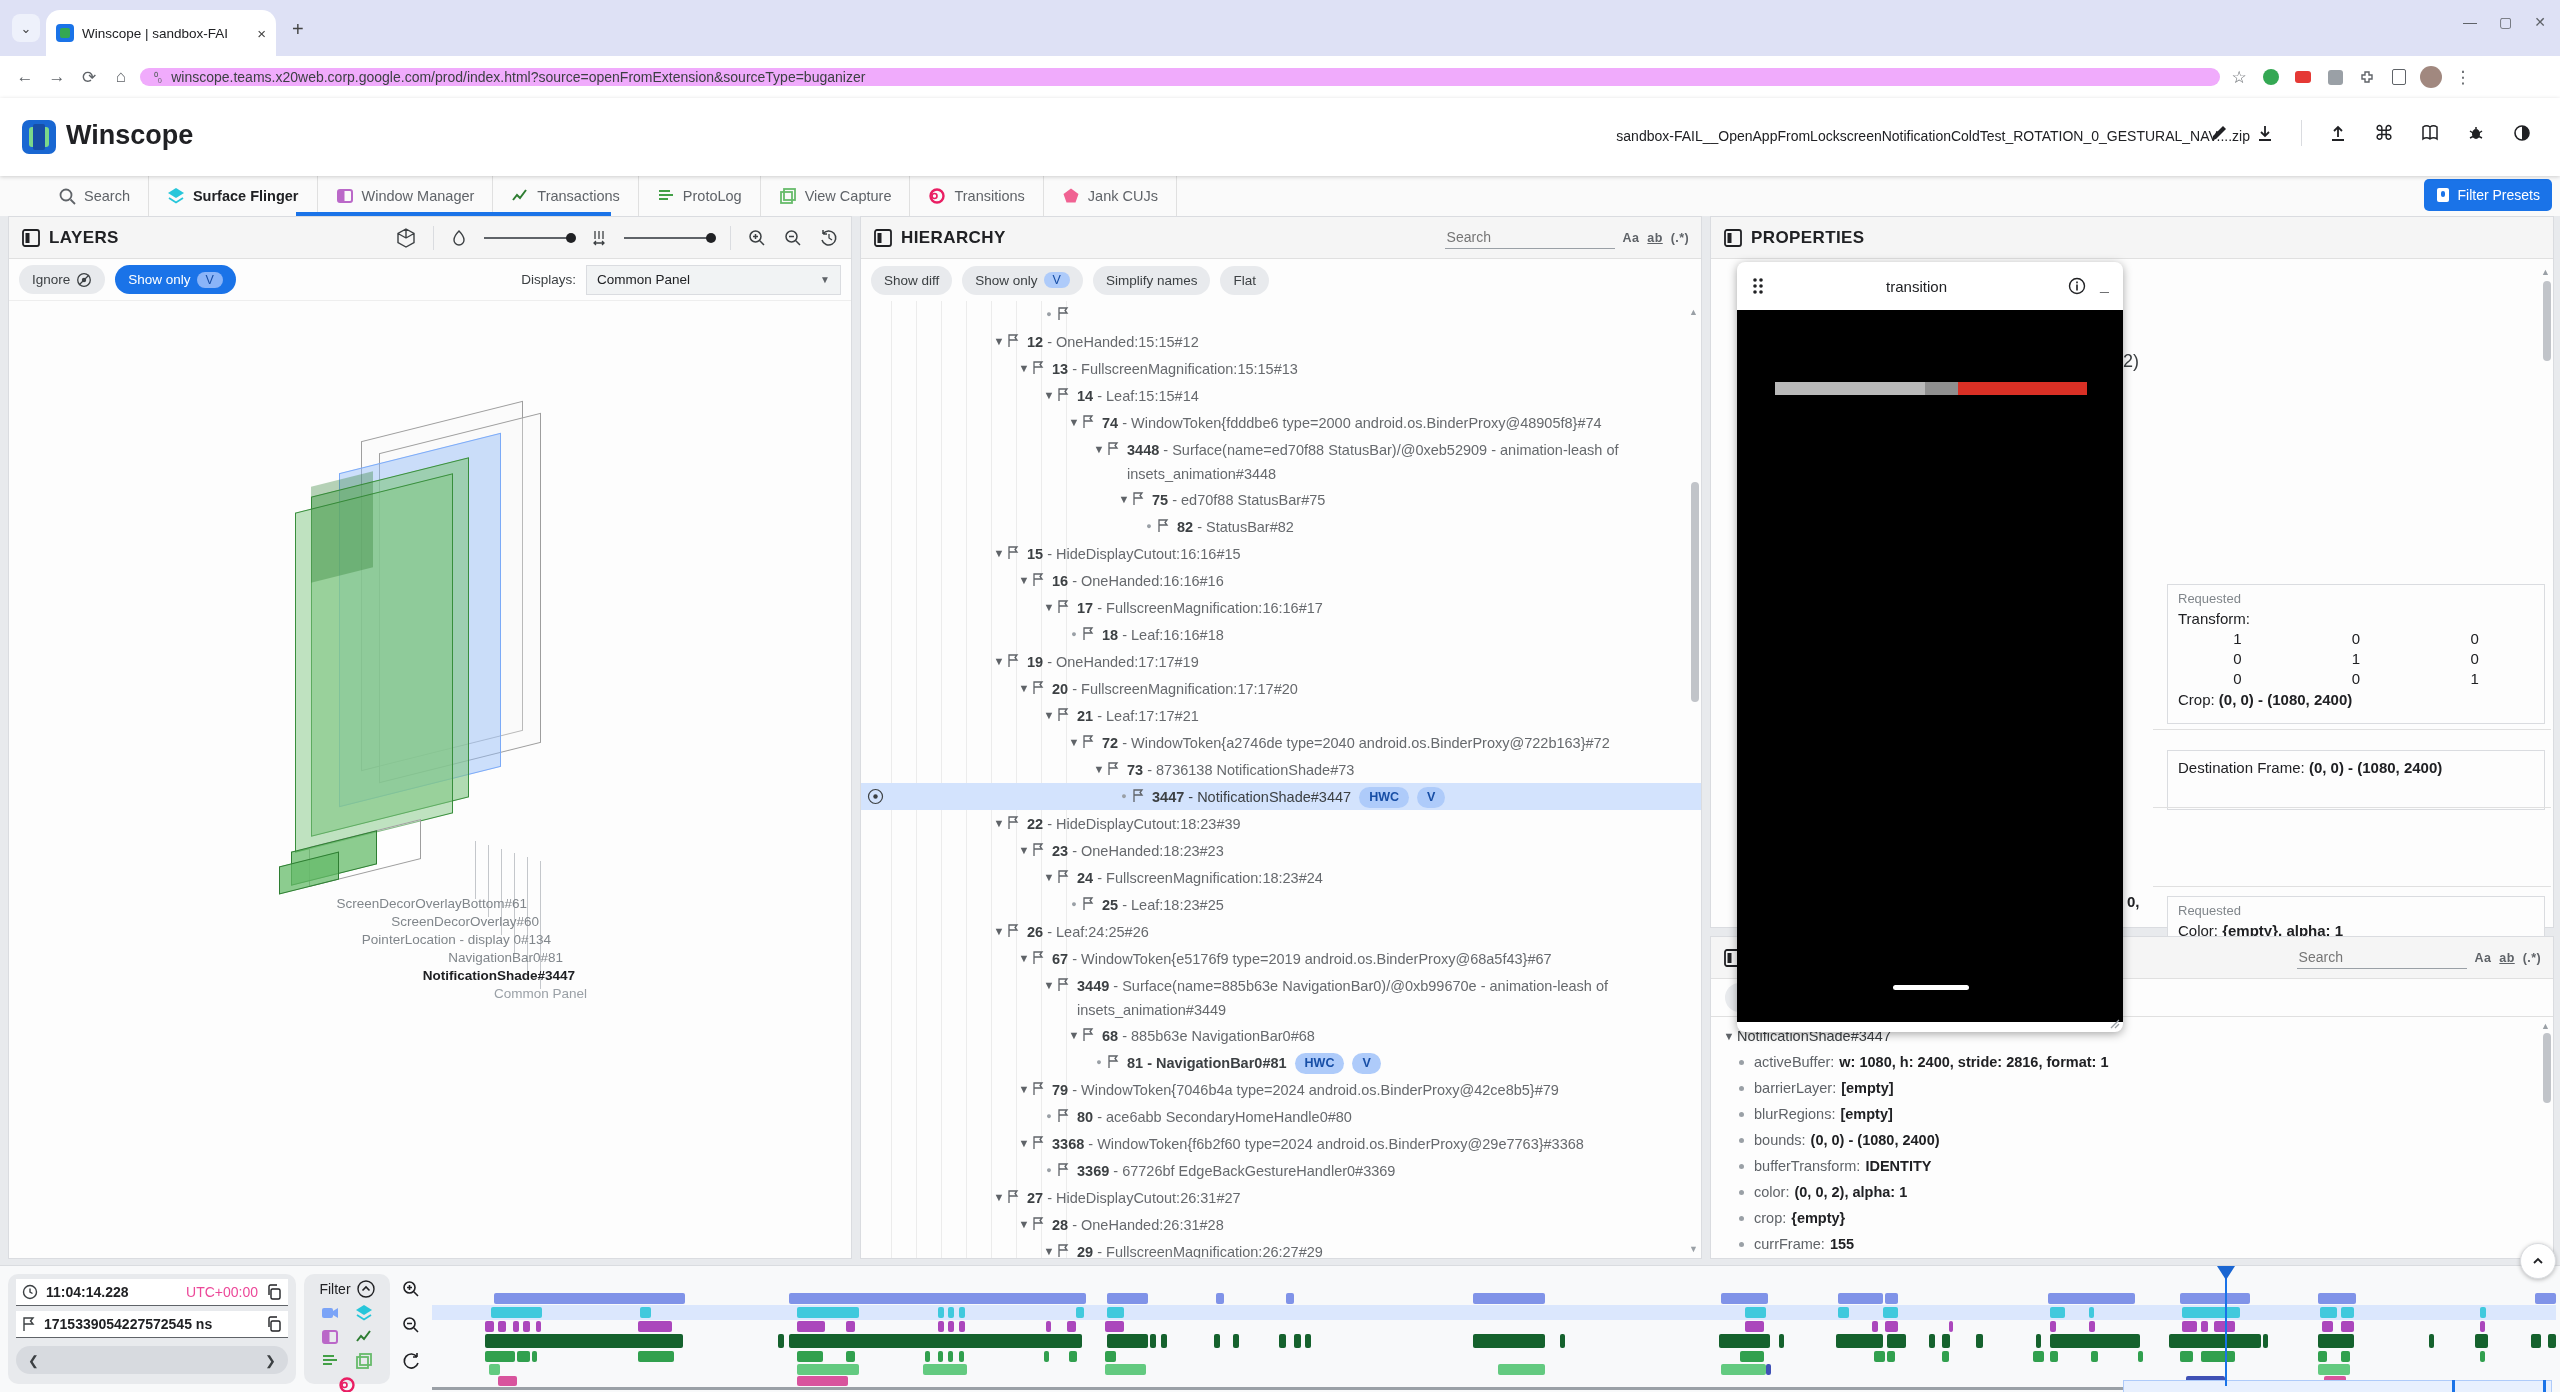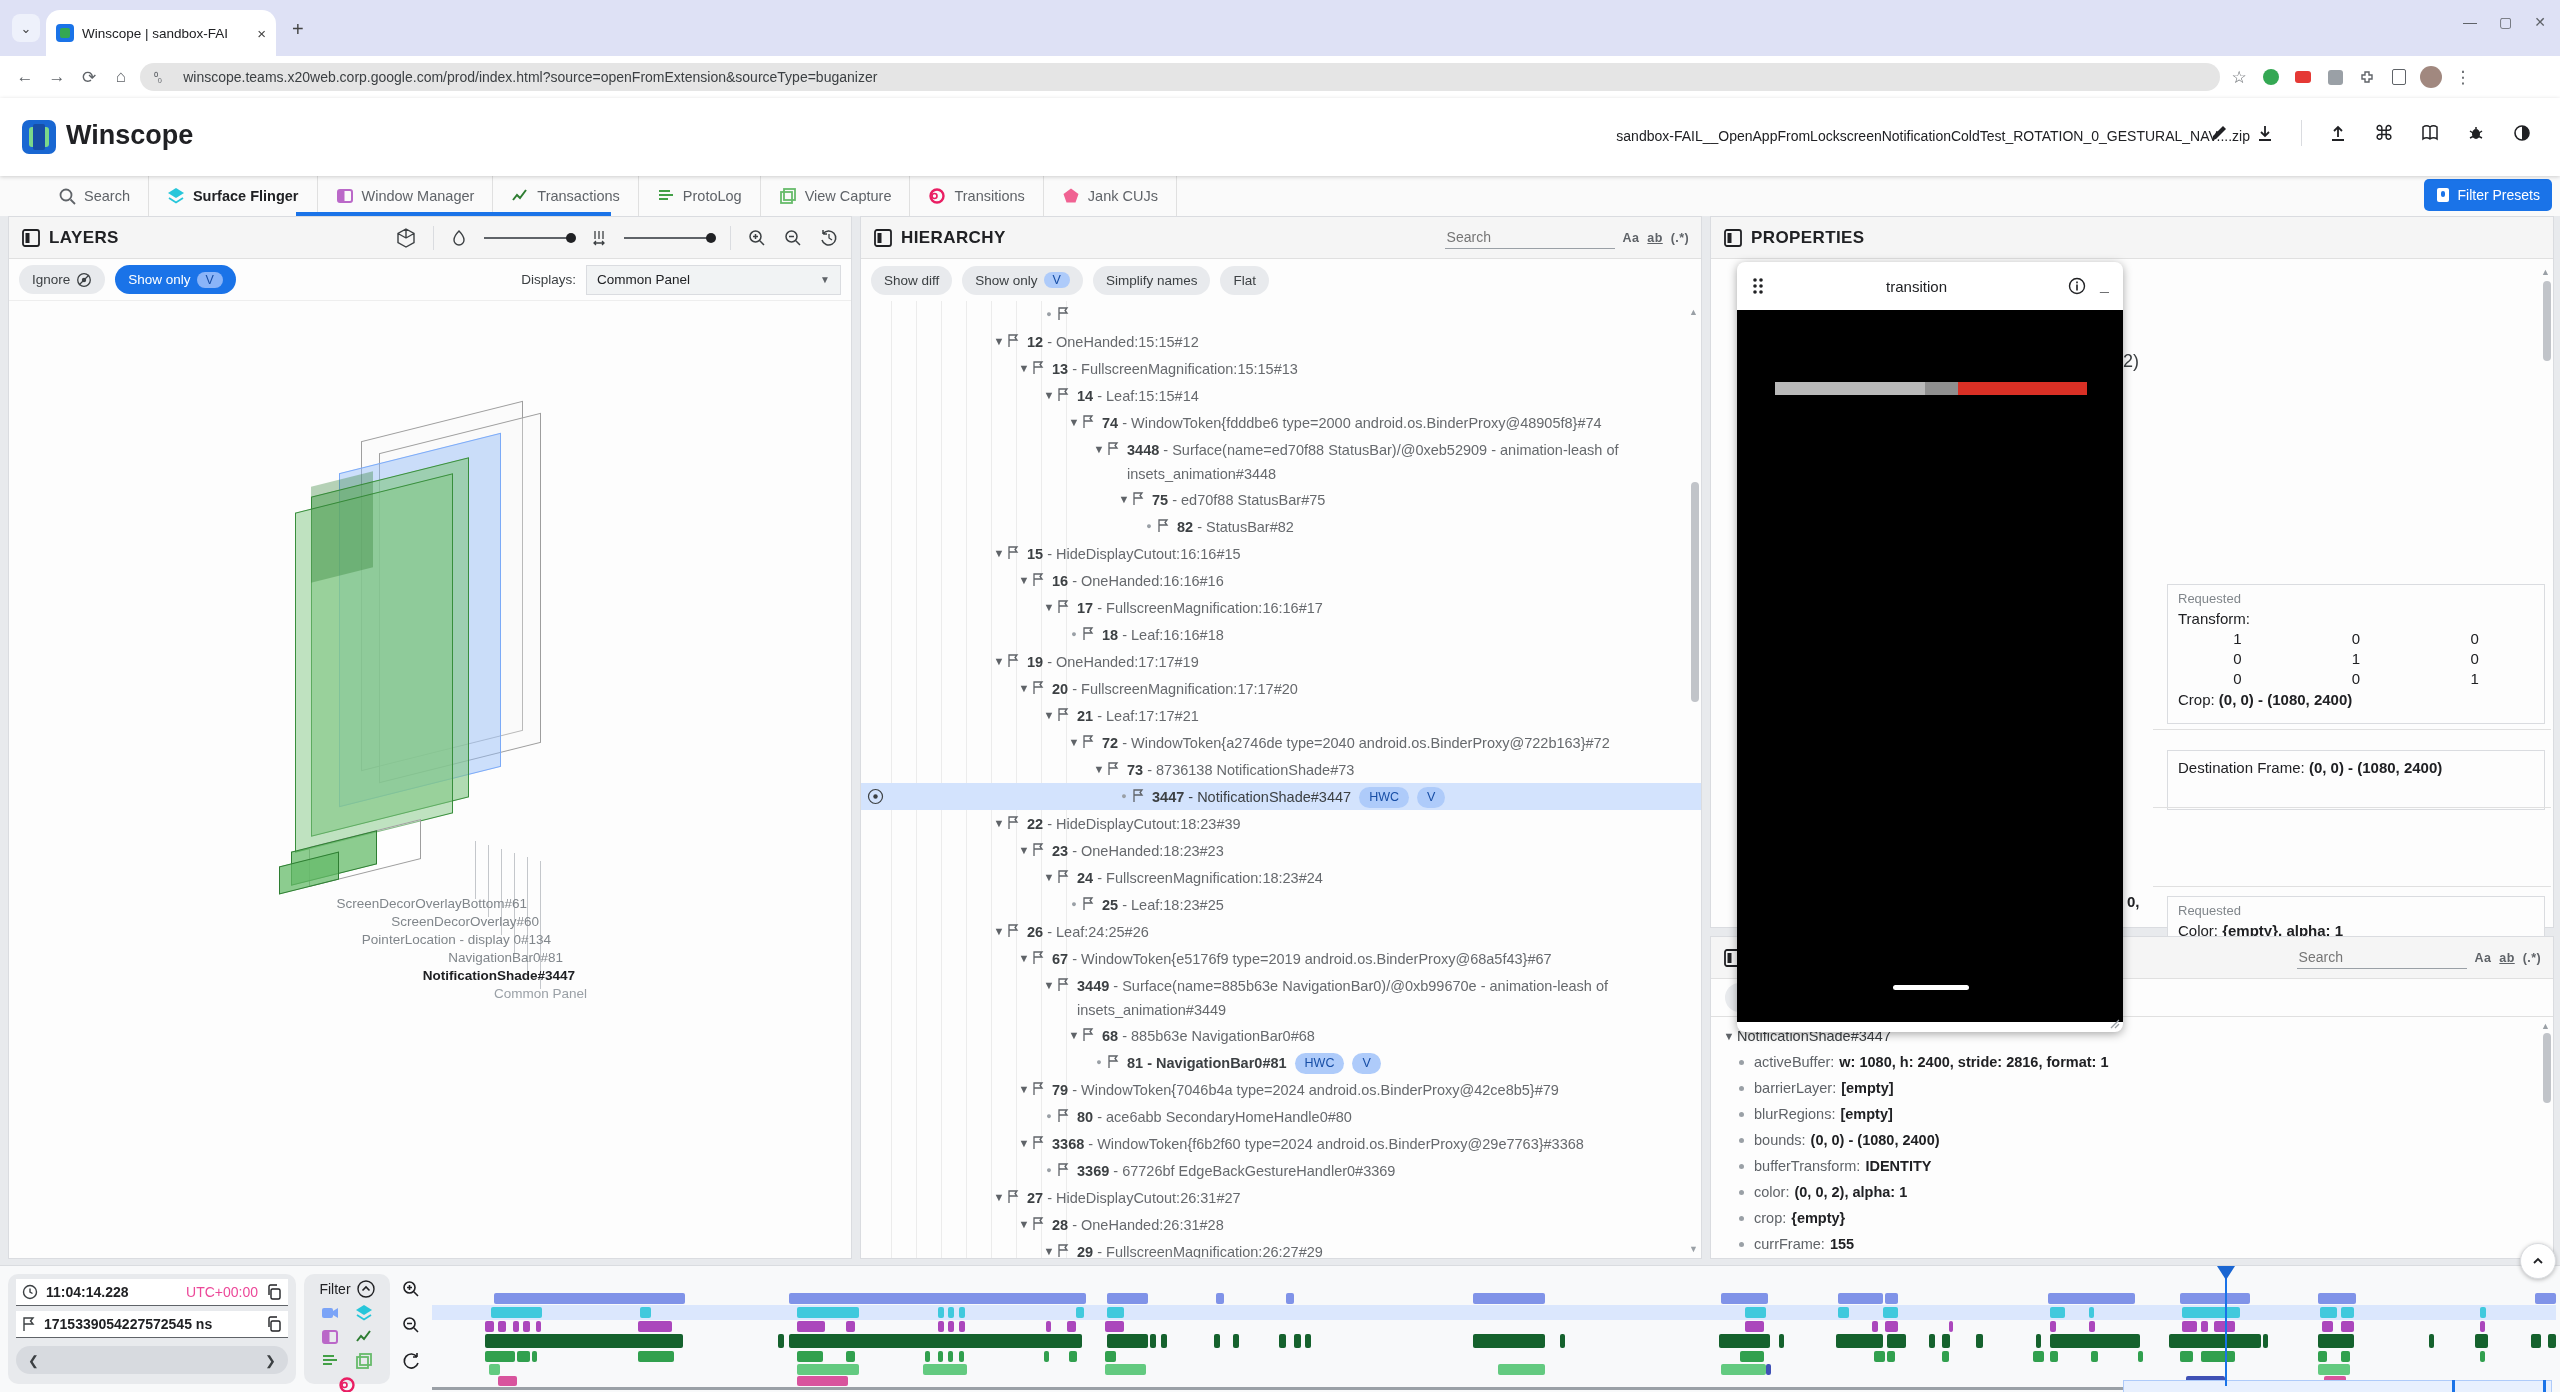--- a/index.html
+++ b/index.html
@@ -6,22 +6,22 @@
   html,body{width:2560px;height:1392px;overflow:hidden;background:#e8eaed;
     font-family:"Liberation Sans",sans-serif;color:#202124}
   .abs{position:absolute}
   svg{display:block}
   
   #tabstrip{position:absolute;left:0;top:0;width:2560px;height:56px;background:#dee1f5}
   #tab{position:absolute;left:46px;top:10px;width:230px;height:46px;background:#fff;
      border-radius:14px 14px 0 0;display:flex;align-items:center;padding:0 10px;gap:8px}
   #toolbar{position:absolute;left:0;top:56px;width:2560px;height:42px;background:#fff;
      display:flex;align-items:center;gap:6px;padding:0 12px}
-  #urlpill{height:28px;flex:0 0 2080px;background:#e5e5e5;border-radius:15px;
-     display:flex;align-items:center;gap:22px;padding:0 14px;font-size:14px;color:#3c4043}
+  #urlpill{height:18px;flex:0 0 2080px;background:#f0abfc;border-radius:15px;
+     display:flex;align-items:center;gap:10px;padding:0 14px;font-size:14px;color:#3c4043}
   .tbico{width:26px;height:26px;display:flex;align-items:center;justify-content:center;
      color:#5f6368;font-size:17px}
   
   #apphdr{position:absolute;left:0;top:98px;width:2560px;height:78px;background:#fff;
      box-shadow:0 1px 4px rgba(0,0,0,.18);z-index:3}
   #navstrip{position:absolute;left:0;top:176px;width:2560px;height:40px;background:#fafafa;z-index:2}
   .navtab{display:flex;align-items:center;gap:8px;font-size:14.5px;color:#5f6368;
      padding:0 18px;height:40px;border-right:1px solid #e0e0e0;white-space:nowrap}
   .navtab.first{border-left:none}
   .navtab.active{color:#202124;font-weight:700}
@@ -38,21 +38,21 @@
   .mtog{font-size:12.5px;color:#5f6368;margin-left:8px}
   
   #tree{position:absolute;left:0;top:84px;right:0;bottom:0;overflow:hidden;font-size:14.5px}
   .trow{display:flex;align-items:flex-start;min-height:27px;line-height:27px;position:relative;padding-right:14px}
   .trow.sel{background:#d3e3fd}
   .texp{width:16px;flex:0 0 16px;color:#5f6368;font-size:11px;text-align:center}
   .tflag{flex:0 0 16px;color:#5f6368;margin-right:4px;padding-top:6px}
   .tid{font-weight:700;color:#3c4043}
   .tname{color:#66696d}
   .badge{display:inline-block;background:#aecbfa;color:#174ea6;border-radius:11px;
-     padding:0 10px;font-size:12.5px;line-height:21px;margin-left:8px;font-weight:400;vertical-align:1px}
+     padding:0 10px;font-size:12.5px;line-height:21px;margin-left:8px;font-weight:700;vertical-align:1px}
   .guide{position:absolute;top:0;bottom:0;width:1px;background:#ececec}
   
   .pcard{position:absolute;left:456px;width:378px;border:1px solid #dadce0;background:#fdfdfd;
      padding:6px 10px;font-size:15px}
   .pcard .clabel{color:#80868b;font-size:13px;margin-bottom:2px}
   .pcard b{font-weight:700}
   .pdiv{position:absolute;left:442px;width:398px;height:1px;background:#e0e0e0}
   .pline{line-height:21px}
   .mrow{display:flex;line-height:20px}
   .mrow span{flex:1;text-align:center}

